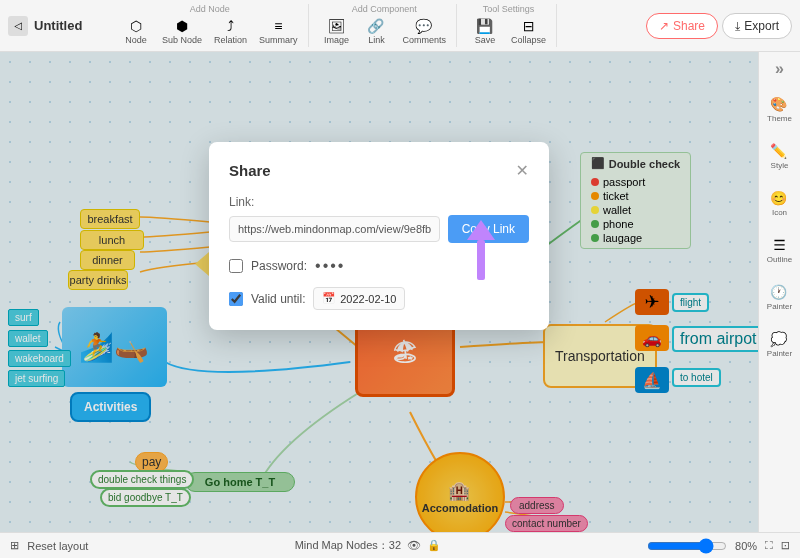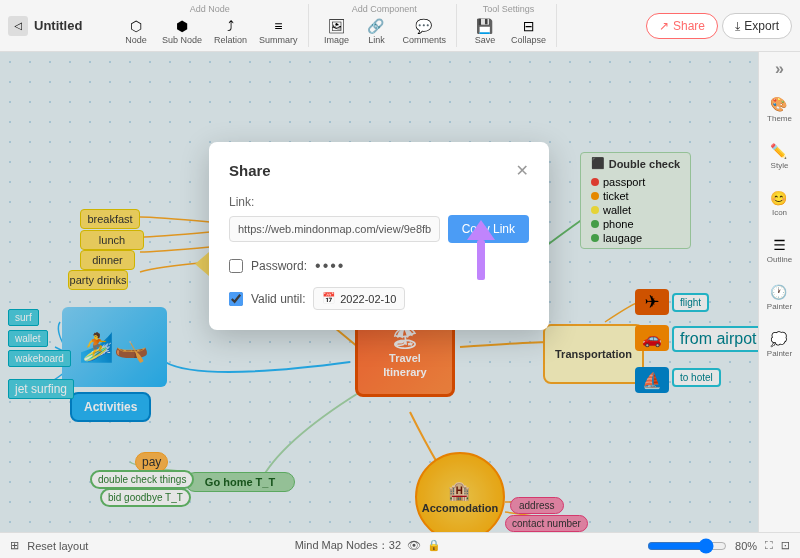--- a/index.html
+++ b/index.html
@@ -80,21 +80,21 @@
       display: flex; align-items: center; justify-content: center;
     }
     .node-accom {
       position: absolute; background: radial-gradient(circle, #ffd54f, #ffab00);
       border: 2px solid #ff8f00; border-radius: 50%; color: #333; font-weight: bold;
       text-align: center; width: 90px; height: 90px;
       display: flex; align-items: center; justify-content: center; font-size: 11px;
     }
     .node-transport {
       position: absolute; background: #fff9c4; border: 2px solid #f9a825;
-      border-radius: 8px; color: #333; padding: 22px 10px; font-size: 11px; font-weight: bold;
+      border-radius: 8px; color: #333; padding: 22px 10px; font-size: 14px;
     }
     .node-activities {
       position: absolute; background: #29b6f6; border: 2px solid #0288d1;
       border-radius: 8px; color: white; padding: 6px 12px; font-weight: bold;
     }
     .double-check-box {
       position: absolute; background: #e8f5e9; border: 1.5px solid #a5d6a7;
       border-radius: 4px; padding: 4px 10px; display: flex; flex-direction: column; gap: 2px;
     }
     .check-item { display: flex; align-items: center; gap: 4px; font-size: 11px; }
@@ -292,28 +292,27 @@
 
     <div class="node node-cyan" style="top:257px; left:8px; padding:2px 6px; font-size:10px;">
       <span>surf</span>
     </div>
     <div class="node node-cyan" style="top:278px; left:8px; padding:2px 6px; font-size:10px;">
       <span>wallet</span>
     </div>
     <div class="node node-cyan" style="top:298px; left:8px; padding:2px 6px; font-size:10px;">
       <span>wakeboard</span>
     </div>
-    <div class="node node-cyan" style="top:327px; left:8px; padding:2px 6px; font-size:12px;">
+    <div class="node node-cyan" style="top:318px; left:8px; padding:2px 6px; font-size:10px;">
       <span>jet surfing</span>
     </div>
 
     <div class="node-center" style="left:355px; top:255px;">
       <div style="text-align:center;">
         <div style="font-size:22px;">🏖</div>
-        <div style="font-size:11px; line-height:1.3;">Travel Itinerary</div>
       </div>
     </div>
 
     <div class="node node-green" style="top:420px; left:185px; width:110px; text-align:right; font-weight:bold;">
       <span>Go home T_T</span>
     </div>
     <div class="node node-orange" style="top:400px; left:135px; padding:2px 6px; font-size:12px;">
       <span>pay</span>
     </div>
     <div class="node node-green-outline" style="top:418px; left:90px; padding:2px 6px; font-size:10px;">

